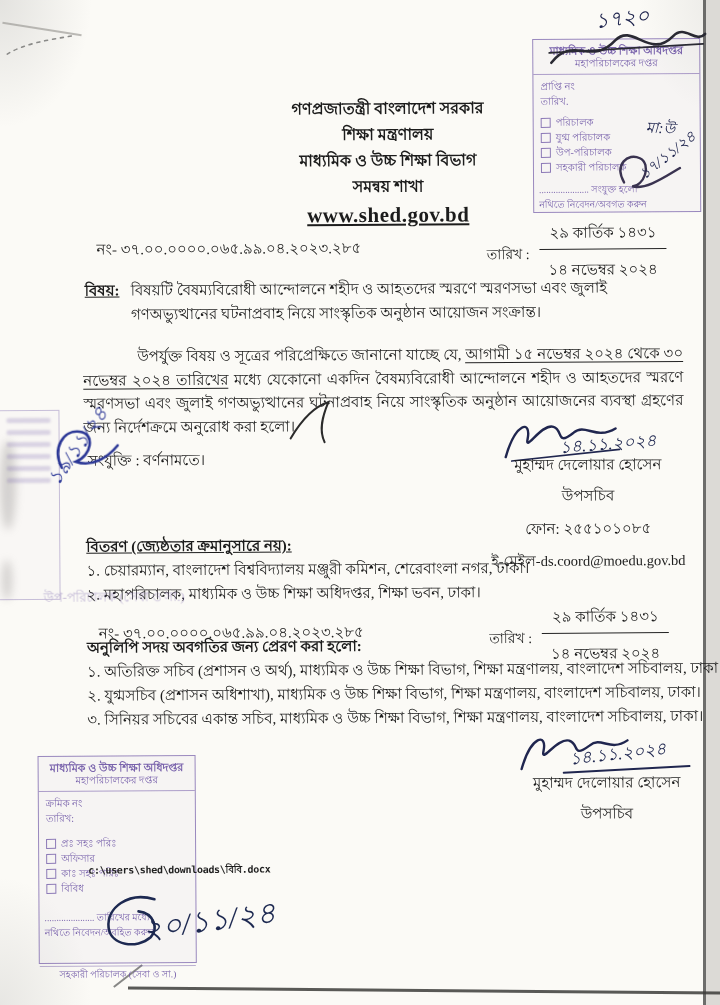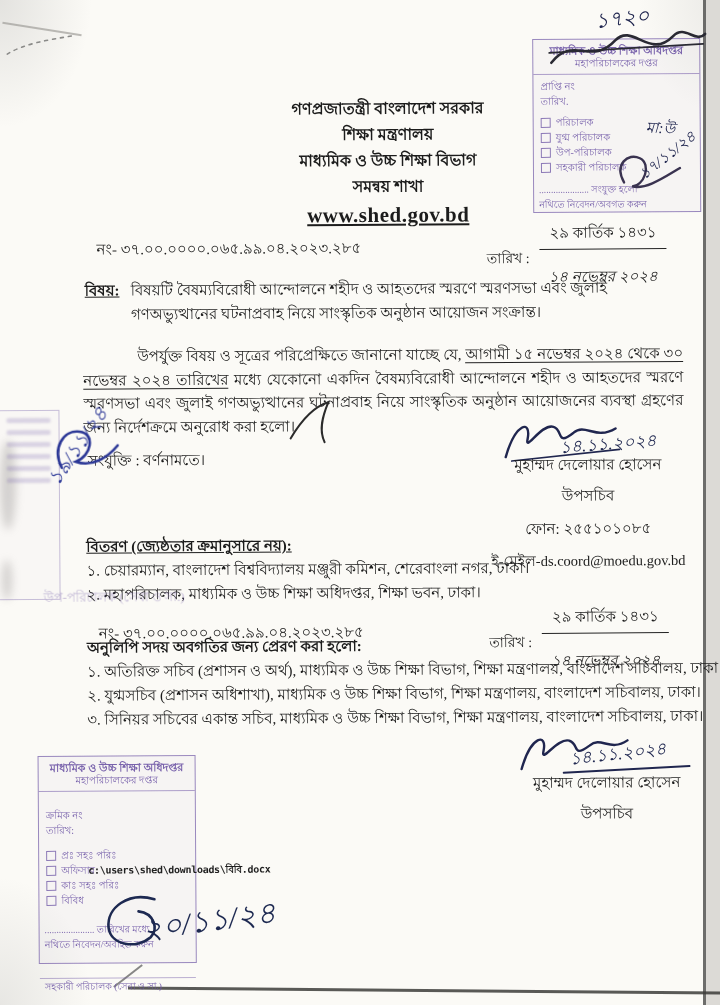--- a/index.html
+++ b/index.html
@@ -26,21 +26,21 @@
   .header{position:absolute; left:220px; top:96px; width:340px; text-align:center; font-weight:bold;}
   .header .h-line{font-size:16px; line-height:26px;}
   .header .h-site{font-size:21px; letter-spacing:.5px; text-decoration:underline; margin-top:3px; font-family:"Liberation Serif",serif;}
   
   .memo-row{position:absolute; width:610px; left:86px; font-size:15px;}
   .memo-num{position:absolute; left:12px; top:14px; white-space:nowrap;}
   .date-wrap{position:absolute; right:28px; top:0; display:flex; align-items:center; gap:10px;}
   .date-label{font-size:14px; padding-top:6px;}
   .date-frac{display:inline-block; text-align:center; font-size:15px;}
   .date-top{padding:0 10px 3px; border-bottom:1.6px solid #222;}
-  .date-bot{padding-top:15px;font-style:italic;}
+  .date-bot{padding-top:8px;}
   
   .subject{position:absolute; left:86px; top:277px; width:596px; display:flex; font-size:15px; line-height:24px;}
   .subject .lbl{flex:0 0 46px; font-weight:bold;text-decoration:underline;}
   .subject .txt{flex:1;}
   
   .body-par{position:absolute; left:84px; top:344px; width:600px; font-size:15px; line-height:23.5px; text-align:justify; text-indent:54px;}
   .u{border-bottom:1.5px solid #222;}
   .attach{position:absolute; left:88px; top:447px; font-size:15px;}
   
   .sig{position:absolute; text-align:center; font-size:15px;}
@@ -215,41 +215,41 @@
     </div>
 
     <svg class="scrawl" style="left:48px;top:420px;" width="75" height="60" viewBox="0 0 75 60">
       <path d="M14,46 C4,26 16,8 32,10 C48,12 44,34 28,40 C44,46 60,36 70,24" fill="none" stroke="#2b3796" stroke-width="2.6" stroke-linecap="round"></path>
     </svg>
     <div class="hand pen-blue" style="position:absolute;left:40px;top:472px;font-size:20px;transform:rotate(-55deg);transform-origin:left top;">১৯/১১/২৪</div>
 
     <div class="stamp stamp-bl">
       <div class="s-hd">মাধ্যমিক ও উচ্চ শিক্ষা অধিদপ্তর</div>
       <div class="s-hd2">মহাপরিচালকের দপ্তর</div>
-      <div class="s-row" style="margin-top:16px;">ক্রমিক নং</div>
+      <div class="s-row" style="margin-top:4px;">ক্রমিক নং</div>
       <div class="s-row">তারিখ:</div>
       <div class="chk-row" style="margin-top:10px;">
           <span class="chk"></span>
           <span>প্রঃ সহঃ পরিঃ</span>
         </div>
       <div class="chk-row">
           <span class="chk"></span>
           <span>অফিসার</span>
         </div>
       <div class="chk-row">
           <span class="chk"></span>
           <span>কাঃ সহঃ পরিঃ</span>
         </div>
       <div class="chk-row">
           <span class="chk"></span>
           <span>বিবিধ</span>
         </div>
       <div class="s-foot" style="margin-top:14px;">..................... তারিখের মধ্যে</div>
       <div class="s-foot">নথিতে নিবেদন/অবহিত করুন</div>
-      <div class="s-foot" style="margin-top:26px;border-top:1px solid rgba(111,87,166,.5);padding-top:2px;text-align:left;">সহকারী পরিচালক (সেবা ও সা.)</div>
+      <div class="s-foot" style="margin-top:26px;border-top:1px solid rgba(111,87,166,.5);padding-top:2px;text-align:center;">সহকারী পরিচালক (সেবা ও সা.)</div>
     </div>
 
     <div class="filepath">c:\users\shed\downloads\বিবি.docx</div>
 
     <svg class="scrawl" style="left:96px;top:888px;" width="70" height="65" viewBox="0 0 70 65">
       <path d="M56,10 C30,2 8,18 10,38 C12,56 38,60 52,48 C60,40 56,24 40,22" fill="none" stroke="#1d2951" stroke-width="2.6" stroke-linecap="round"></path>
     </svg>
     <div class="hand" style="position:absolute;left:140px;top:896px;font-size:30px;color:#1d2951;transform:rotate(-7deg);">২০/১১/২৪</div>
 
     <svg class="scrawl" style="left:6px;top:28px;" width="75" height="30" viewBox="0 0 75 30">

